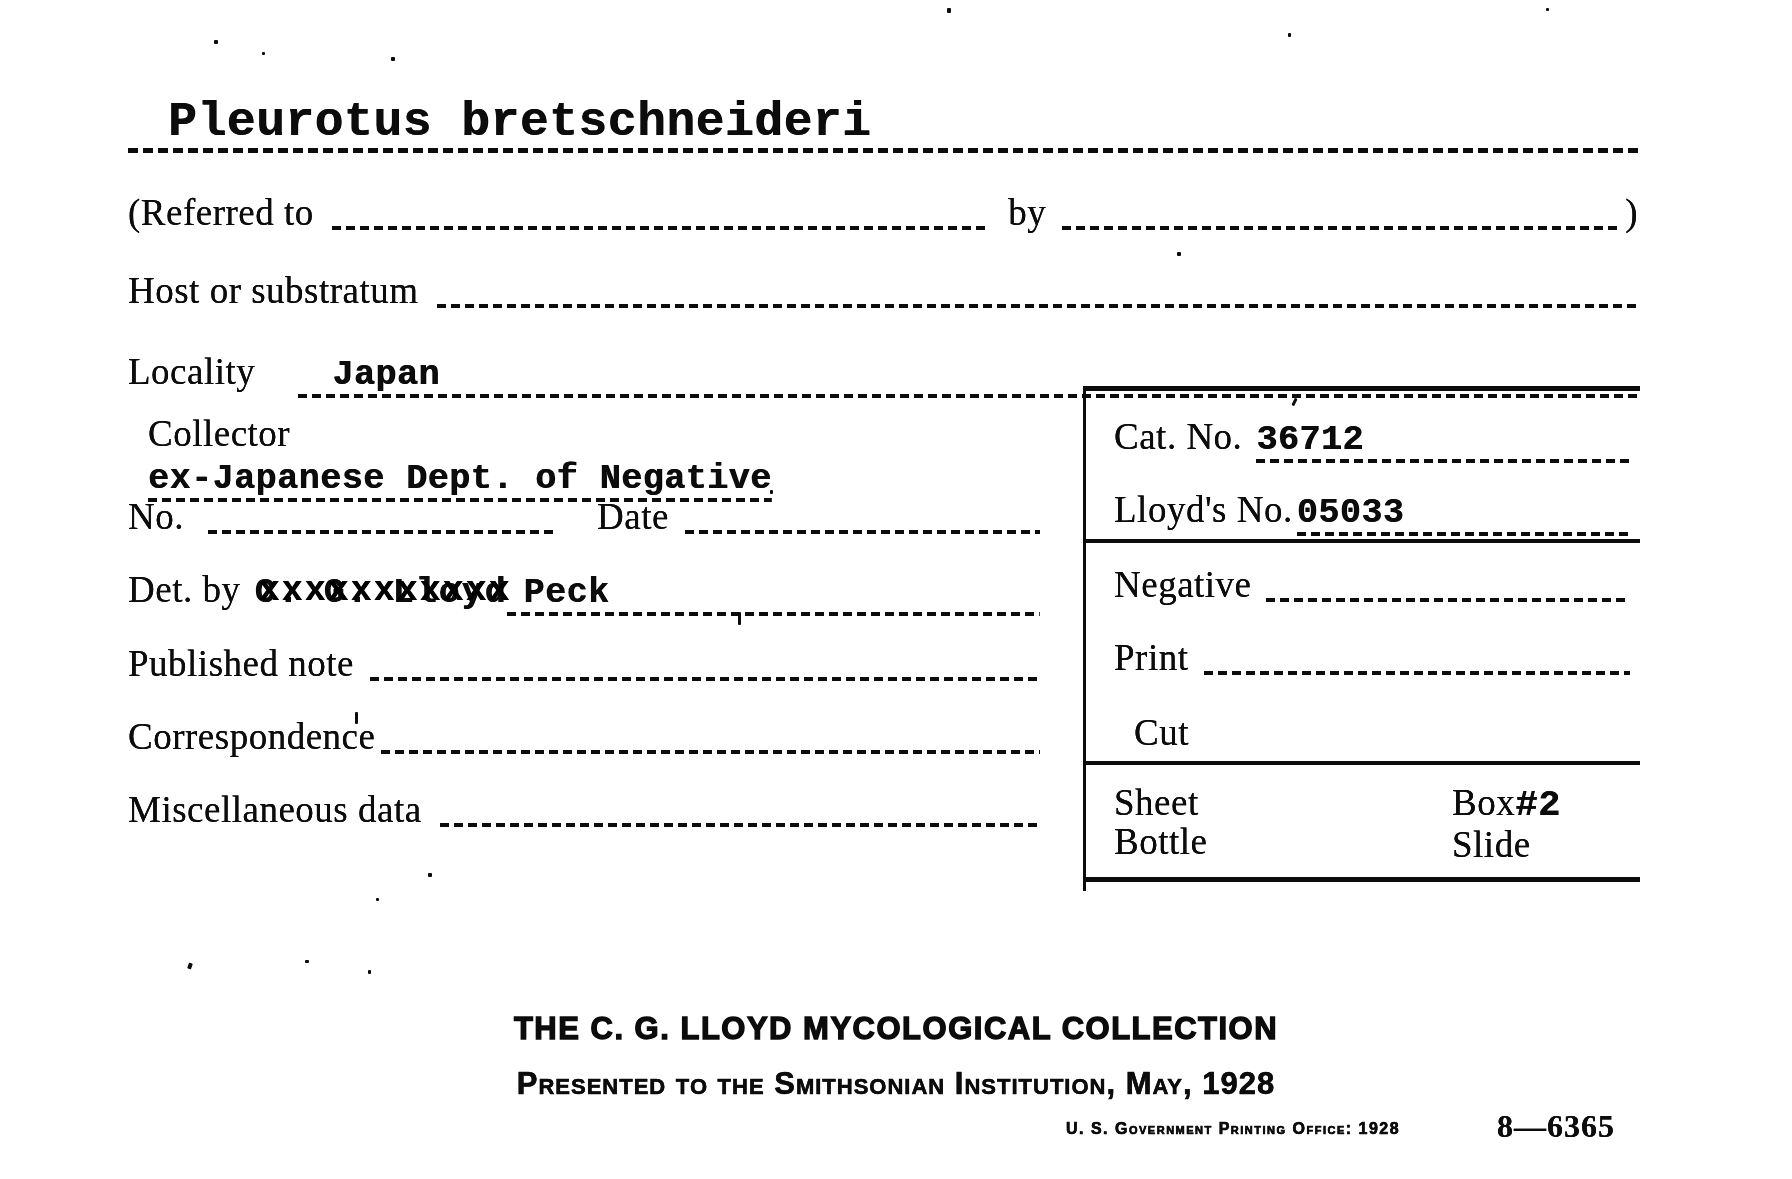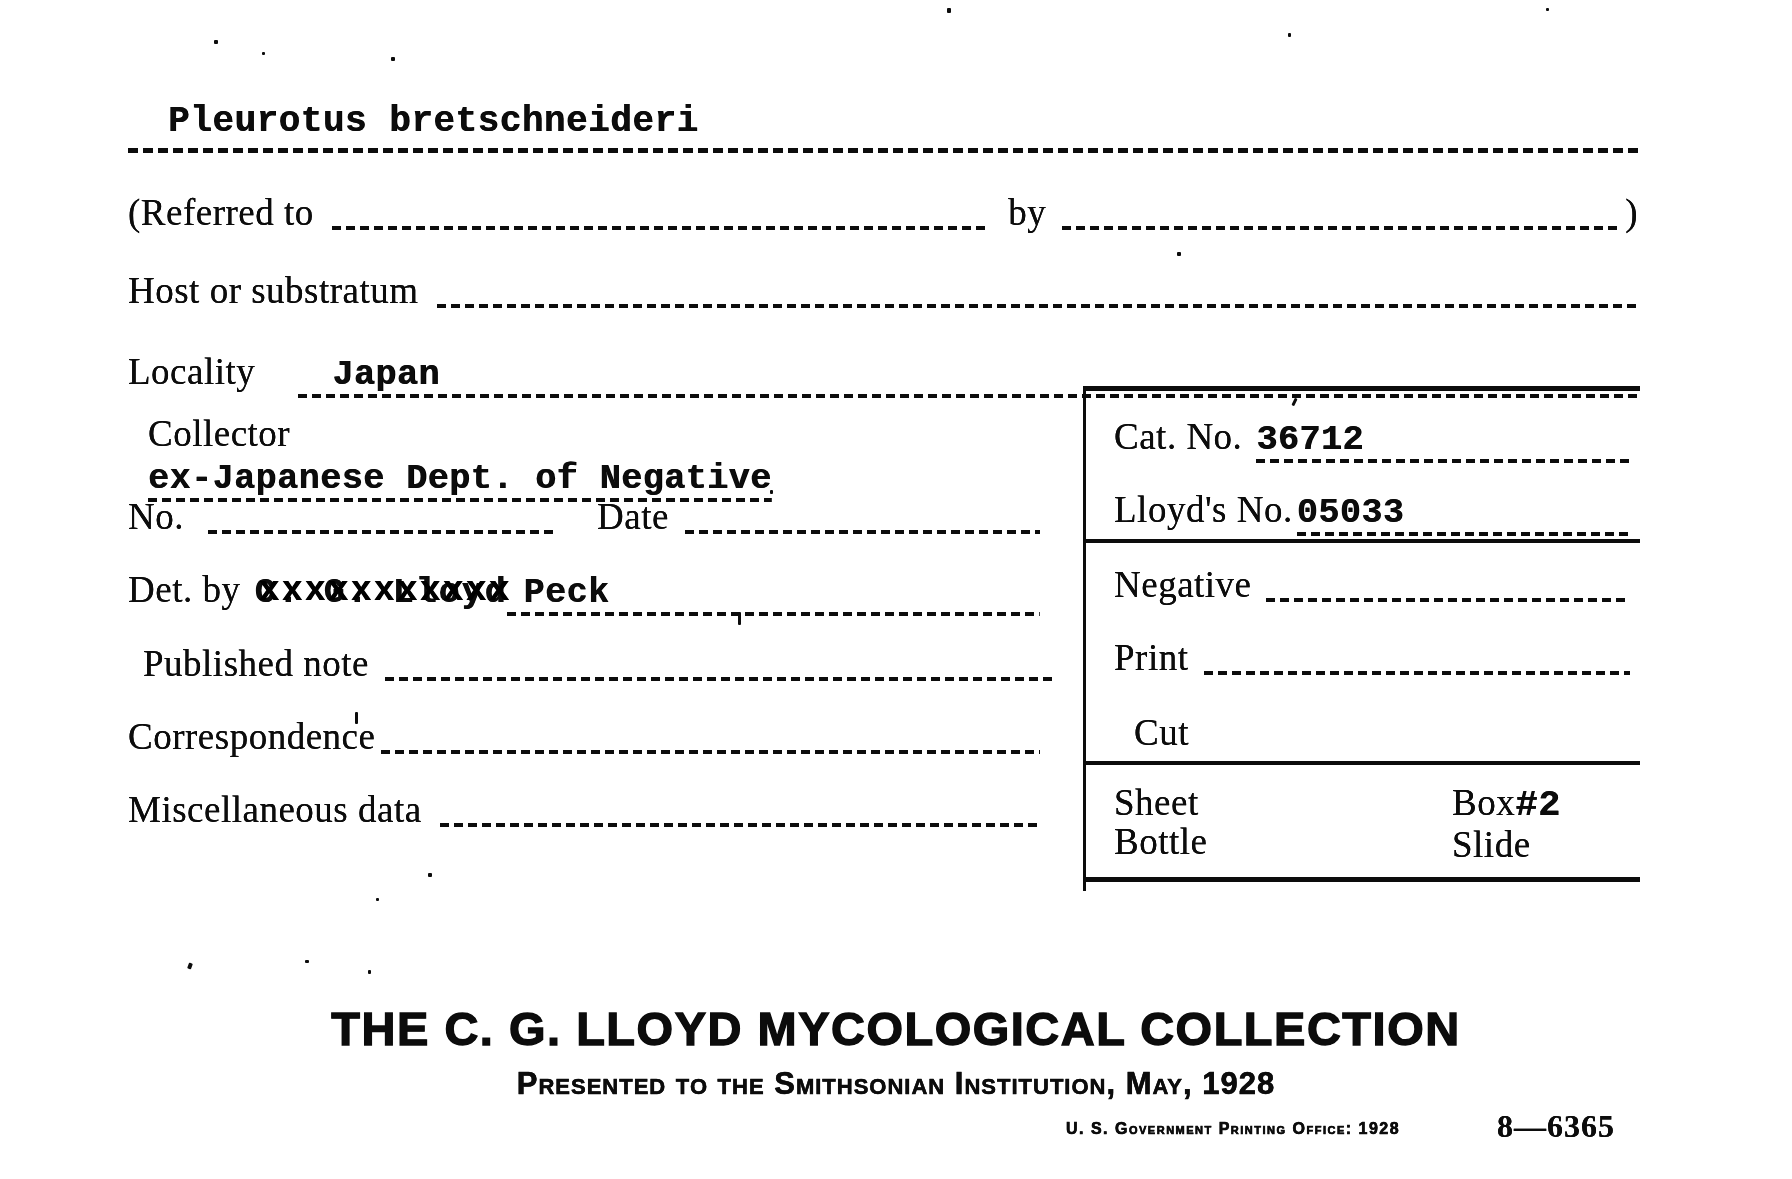--- a/index.html
+++ b/index.html
@@ -38,21 +38,21 @@
   }
   .typed{
     font-family:"Liberation Mono","DejaVu Sans Mono",monospace;
     font-weight:bold;
     font-size:35px;
     letter-spacing:0.5px;
     text-shadow:0.6px 0 0 #000;
   }
   
   .species{position:absolute;left:128px;top:99px;width:1510px;}
-  .species .typed{display:block;margin-left:40px;font-size:36px;line-height:46px;}
+  .species .typed{display:block;margin-left:40px;font-size:48px;line-height:46px;}
   .species .dash-line{
     height:5px;margin-top:3px;
     background:repeating-linear-gradient(90deg,#0c0c0c 0 10px,transparent 10px 15px);
   }
   
   .struck-wrap{
     position:relative;
     display:inline-block;
     margin-left:14px;
   }
@@ -78,21 +78,21 @@
     position:absolute;left:28px;top:392px;right:10px;
     display:flex;justify-content:space-between;
     font-size:37px;line-height:39px;letter-spacing:0.5px;
   }
   
   .footer-title{
     position:absolute;left:0;top:1003px;width:100%;
     text-align:center;
     font-family:"Liberation Sans",sans-serif;
     font-weight:bold;
-    font-size:47px;line-height:52px;
+    font-size:31px;line-height:52px;
     letter-spacing:1.5px;
     -webkit-text-stroke:1.3px #0c0c0c;
   }
   .footer-sub{
     position:absolute;left:0;top:1066px;width:100%;
     text-align:center;
     font-family:"Liberation Sans",sans-serif;
     font-weight:bold;
     font-variant:small-caps;
     font-size:31px;line-height:36px;
@@ -155,21 +155,21 @@
 
   <div class="row" style="left:128px;top:569px;width:912px;">
     <span class="lbl">Det. by</span>
     <span class="struck-wrap">
       <span class="typed">C. G. Lloyd</span>
       <span class="typed struck-x">xxxxxxxxxxx</span>
     </span>
     <span class="fill-typed"><span class="typed" style="padding-left:16px;">Peck</span></span>
   </div>
 
-  <div class="row" style="left:143px;top:643px;width:912px;justify-content:center;">
+  <div class="row" style="left:128px;top:643px;width:912px;justify-content:center;">
     <span class="lbl">Published note</span>
     <span class="dash-fill" style="margin-left:16px;"></span>
   </div>
 
   <div class="row" style="left:128px;top:716px;width:912px;">
     <span class="lbl">Correspondence</span>
     <span class="dash-fill" style="margin-left:6px;"></span>
   </div>
 
   <div class="row" style="left:128px;top:789px;width:912px;">

